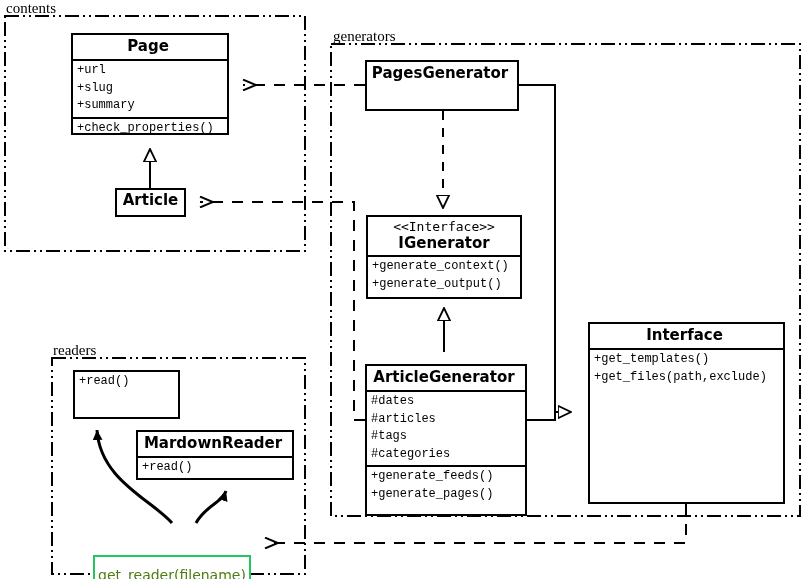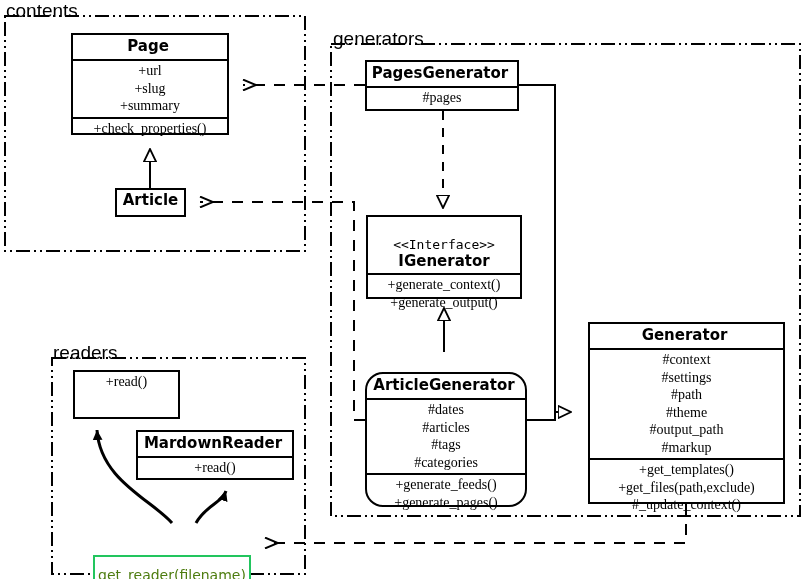--- a/index.html
+++ b/index.html
@@ -19,22 +19,22 @@
     position: absolute;
     left: 0;
     top: 0;
     width: 803px;
     height: 579px;
     pointer-events: none;
   }
   
   .pkg-label {
     position: absolute;
-    font-family: Liberation Sans, sans-serif;
-    font-size: 19px;
+    font-family: Liberation Serif, serif;
+    font-size: 15px;
     color: #000000;
     white-space: nowrap;
     letter-spacing: 0px;
   }
   
   .cls {
     position: absolute;
     box-sizing: border-box;
     border: 2px solid #000000;
     background: #ffffff;
@@ -59,26 +59,26 @@
   }
   .cls .stereo {
     display: block;
     font-weight: normal;
     font-family: "DejaVu Sans Mono", monospace;
     font-size: 13px;
     line-height: 16px;
     text-align: center;
   }
   .cls .member {
-    font-family: Liberation Serif, serif;
-    font-size: 14px;
+    font-family: Liberation Mono, monospace;
+    font-size: 12px;
     line-height: 17.5px;
     color: #000000;
     white-space: nowrap;
-    text-align: center;
+    text-align: left;
   }
   .fnbox {
     position: absolute;
     box-sizing: border-box;
     border: 2px solid #22c55e;
     background: #ffffff;
     display: flex;
     align-items: center;
     justify-content: center;
     font-family: "DejaVu Sans", sans-serif;
@@ -174,64 +174,52 @@
       <div class="member">+check_properties()</div>
     </div>
   </div>
 
   <div class="cls" style="left:115px; top:188px; width:71px; height:29px;">
     <div class="sec title" style="padding:2px 4px;">Article</div>
   </div>
 
   <div class="cls" style="left:365px; top:60px; width:154px; height:51px;">
     <div class="sec title">PagesGenerator</div>
-    <div class="sec">
-      <div class="member">#pages</div>
-    </div>
   </div>
 
   <div class="cls" style="left:366px; top:215px; width:156px; height:84px;">
-    <div class="sec title" style="padding:20px 4px 3px 4px;">
+    <div class="sec title" style="padding:2px 4px 3px 4px;">
       <span class="stereo">&lt;&lt;Interface&gt;&gt;</span>
       <span>IGenerator</span>
     </div>
     <div class="sec">
       <div class="member">+generate_context()</div>
       <div class="member">+generate_output()</div>
     </div>
   </div>
 
-  <div class="cls" style="left:365px; top:372px; width:162px; height:135px;border-radius:18px;">
+  <div class="cls" style="left:365px; top:364px; width:162px; height:152px;">
     <div class="sec title">ArticleGenerator</div>
     <div class="sec">
       <div class="member">#dates</div>
       <div class="member">#articles</div>
       <div class="member">#tags</div>
       <div class="member">#categories</div>
     </div>
     <div class="sec">
       <div class="member">+generate_feeds()</div>
       <div class="member">+generate_pages()</div>
     </div>
   </div>
 
   <div class="cls" style="left:588px; top:322px; width:197px; height:182px;">
-    <div class="sec title">Generator</div>
-    <div class="sec">
-      <div class="member">#context</div>
-      <div class="member">#settings</div>
-      <div class="member">#path</div>
-      <div class="member">#theme</div>
-      <div class="member">#output_path</div>
-      <div class="member">#markup</div>
-    </div>
+    <div class="sec title">Interface</div>
     <div class="sec">
       <div class="member">+get_templates()</div>
       <div class="member">+get_files(path,exclude)</div>
-      <div class="member">#_update_context()</div>
     </div>
   </div>
 
   <div class="cls" style="left:73px; top:370px; width:107px; height:49px;">
     <div class="sec">
       <div class="member">+read()</div>
     </div>
   </div>
 
   <div class="cls" style="left:136px; top:430px; width:158px; height:50px;">

